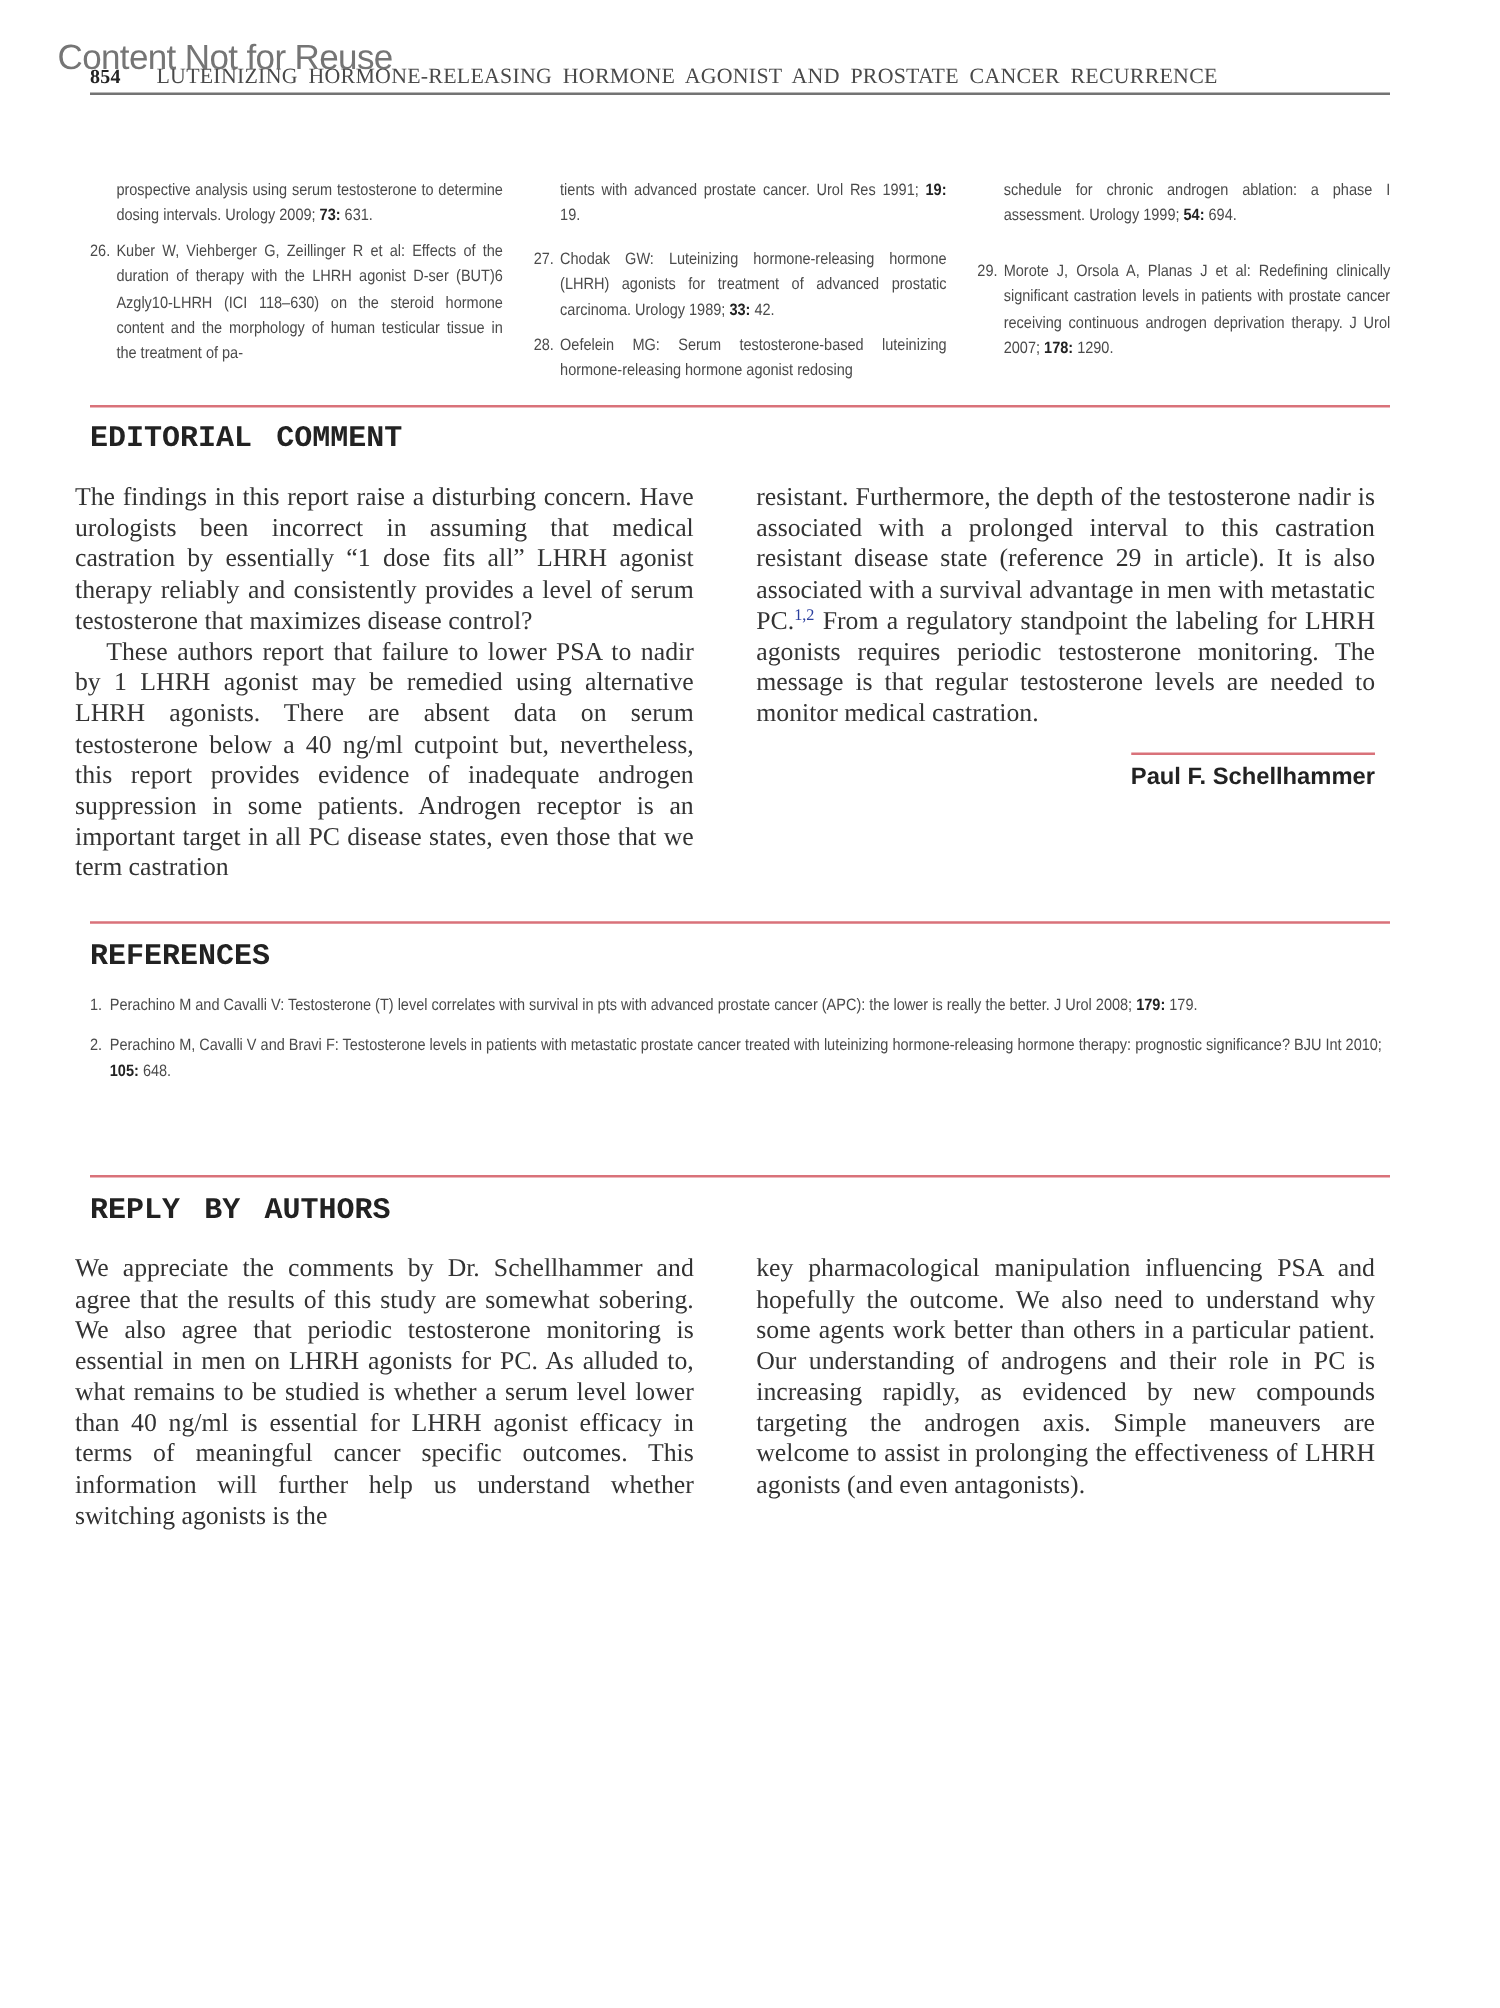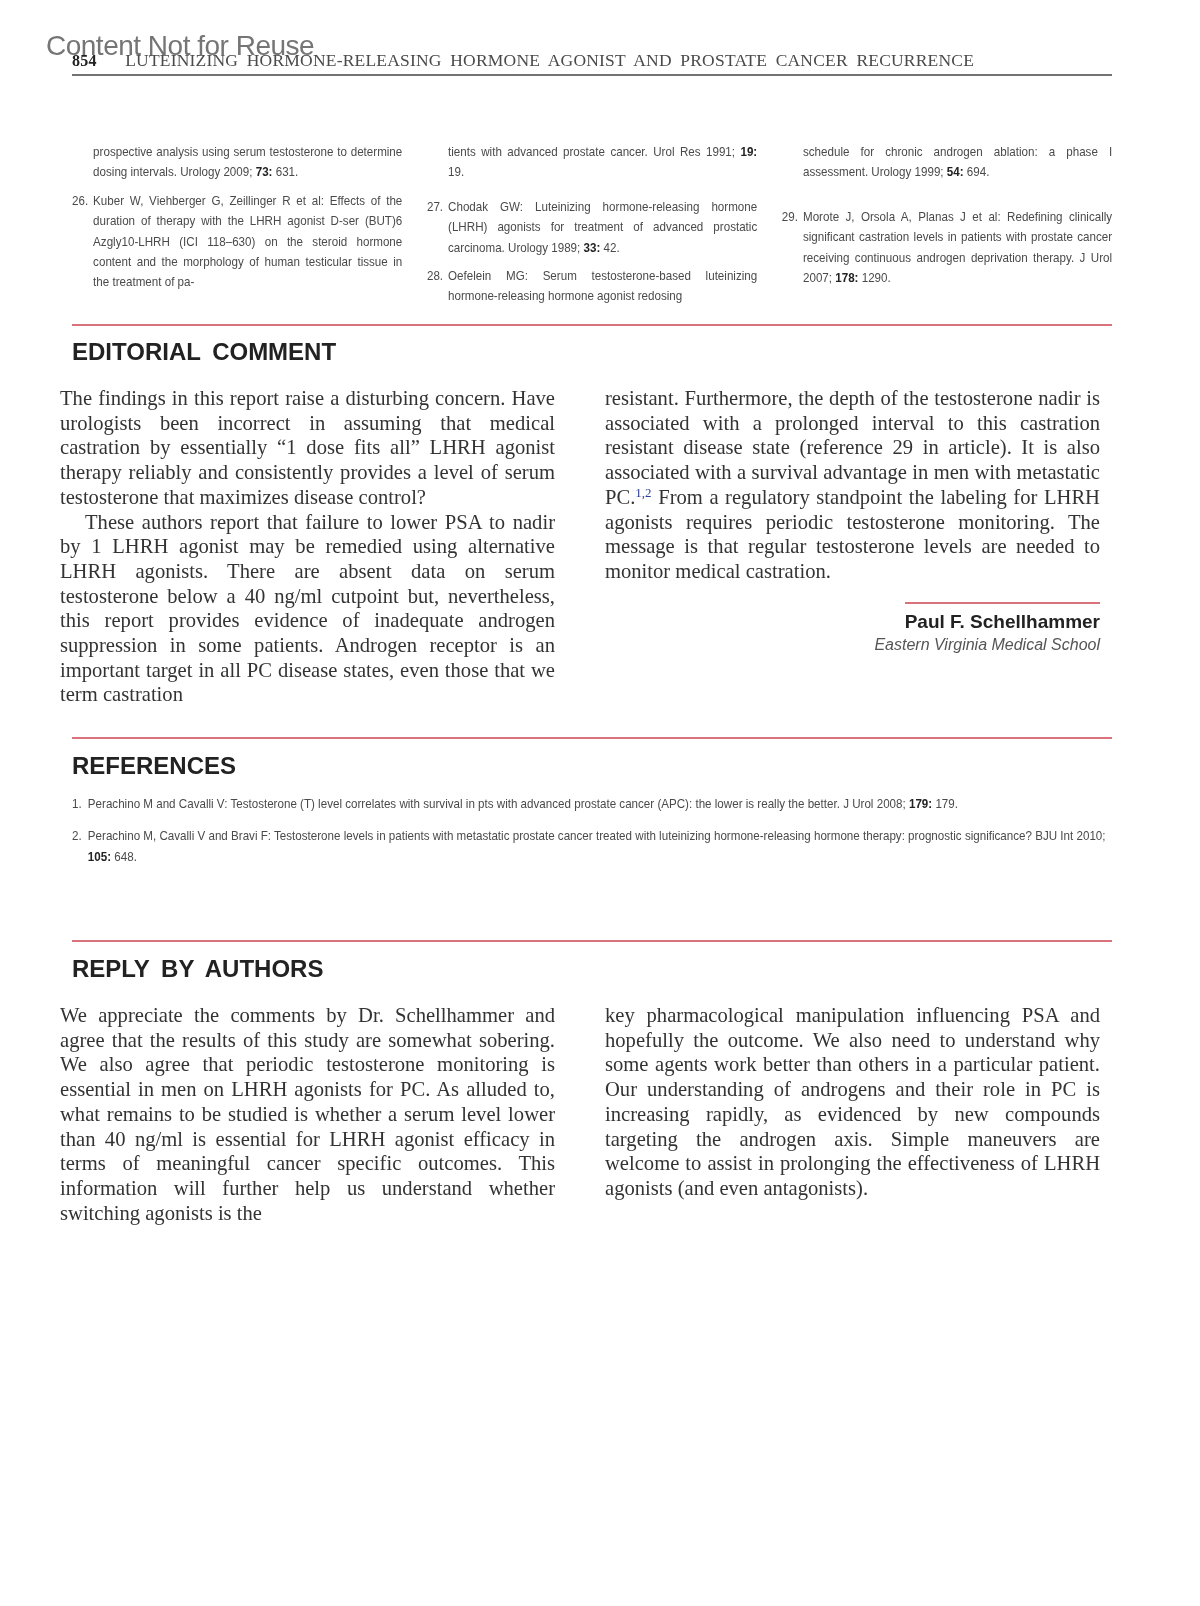--- a/index.html
+++ b/index.html
@@ -25,21 +25,21 @@
     }
     .prev-col { flex: 1; text-align: justify; }
     .ref-item { display: flex; margin-bottom: 8px; }
     .ref-num { width: 24px; flex: none; }
     .ref-text { flex: 1; }
     .ref-text b { color: #222; }
     .cont { padding-left: 24px; }
     .red-rule { position: absolute; left: 72px; width: 1040px; height: 2px; background: #d9727a; }
     .section-title {
       position: absolute; left: 72px;
-      font-family: Liberation Sans, sans-serif; font-weight: bold; font-size: 24px; color: #222;
+      font-family: Liberation Mono, monospace; font-weight: bold; font-size: 24px; color: #222;
       word-spacing: 5px;
     }
     .body-cols {
       position: absolute; left: 60px; width: 1040px;
       display: flex; gap: 50px;
       font-family: "Liberation Serif", serif; font-size: 20.6px; line-height: 24.7px; color: #333;
     }
     .body-col { width: 495px; text-align: justify; hyphens: manual; }
     .body-col p { margin: 0; }
     .body-col p.indent { text-indent: 25px; }
@@ -106,21 +106,20 @@
 <div class="body-cols" style="top:386px;">
   <div class="body-col">
     <p>The findings in this report raise a disturbing concern. Have urologists been incorrect in assuming that medical castration by essentially “1 dose fits all” LHRH agonist therapy reliably and consistently provides a level of serum testosterone that maximizes disease control?</p>
     <p class="indent">These authors report that failure to lower PSA to nadir by 1 LHRH agonist may be remedied using alternative LHRH agonists. There are absent data on serum testosterone below a 40 ng/ml cutpoint but, nevertheless, this report provides evidence of inadequate androgen suppression in some patients. Androgen receptor is an important target in all PC disease states, even those that we term castration</p>
   </div>
   <div class="body-col">
     <p><span>resistant. Furthermore, the depth of the testosterone nadir is associated with a prolonged interval to this castration resistant disease state (reference 29 in article). It is also associated with a survival advantage in men with metastatic PC.</span><sup class="sup">1,2</sup><span> From a regulatory standpoint the labeling for LHRH agonists requires periodic testosterone monitoring. The message is that regular testosterone levels are needed to monitor medical castration.</span></p>
     <div class="signature">
       <div class="sig-rule"></div>
       <div class="sig-name">Paul F. Schellhammer</div>
-      <div class="sig-aff">Eastern Virginia Medical School</div>
     </div>
   </div>
 </div>
 
 <div class="red-rule" style="top:737px;"></div>
 <div class="section-title" style="top:752px;">REFERENCES</div>
 <div class="refs" style="top:794px;">
   <div class="ref-item">
     <span class="ref-num">1.</span>
     <span class="ref-text"><span>Perachino M and Cavalli V: Testosterone (T) level correlates with survival in pts with advanced prostate cancer (APC): the lower is really the better. J Urol 2008; </span><b>179:</b><span> 179.</span></span>

